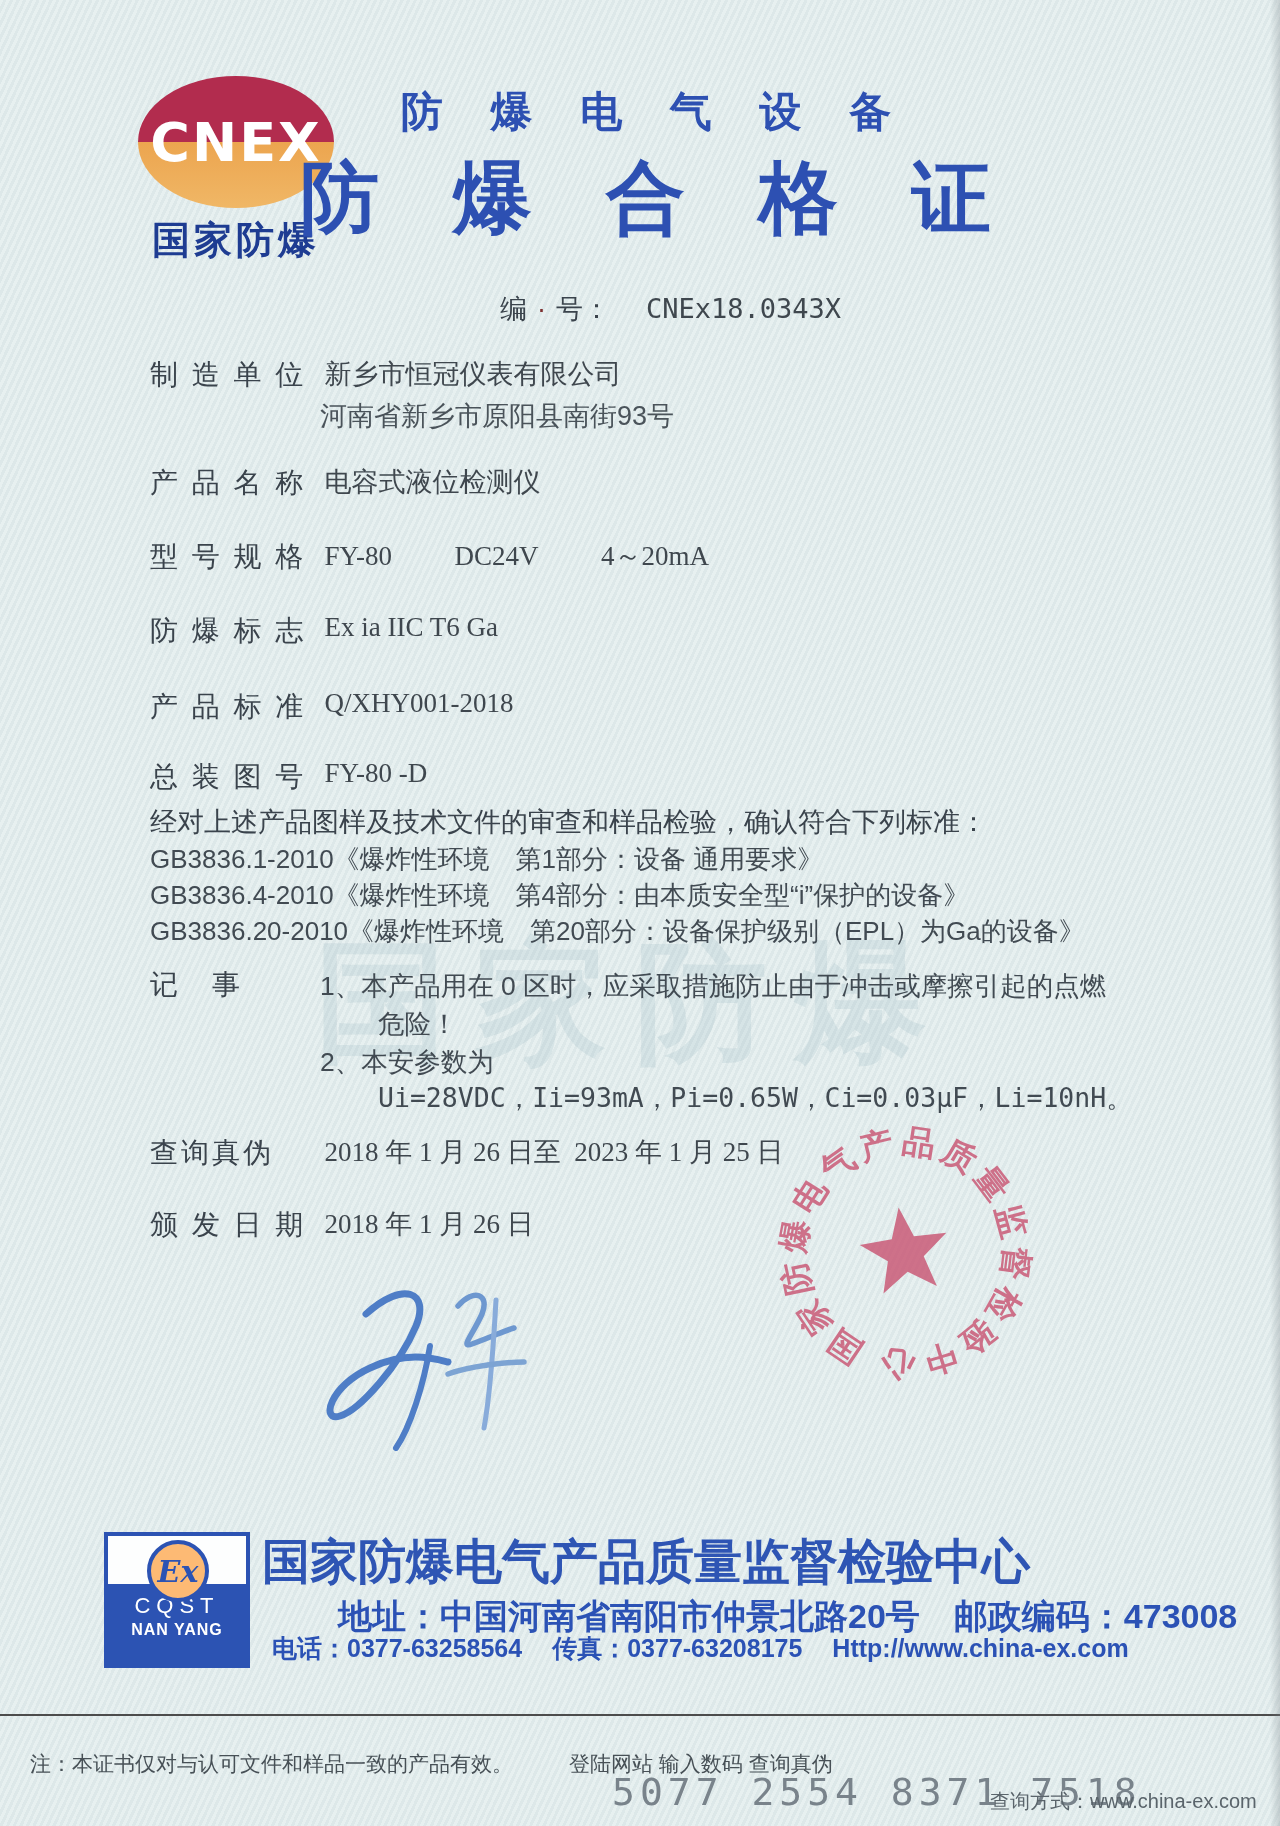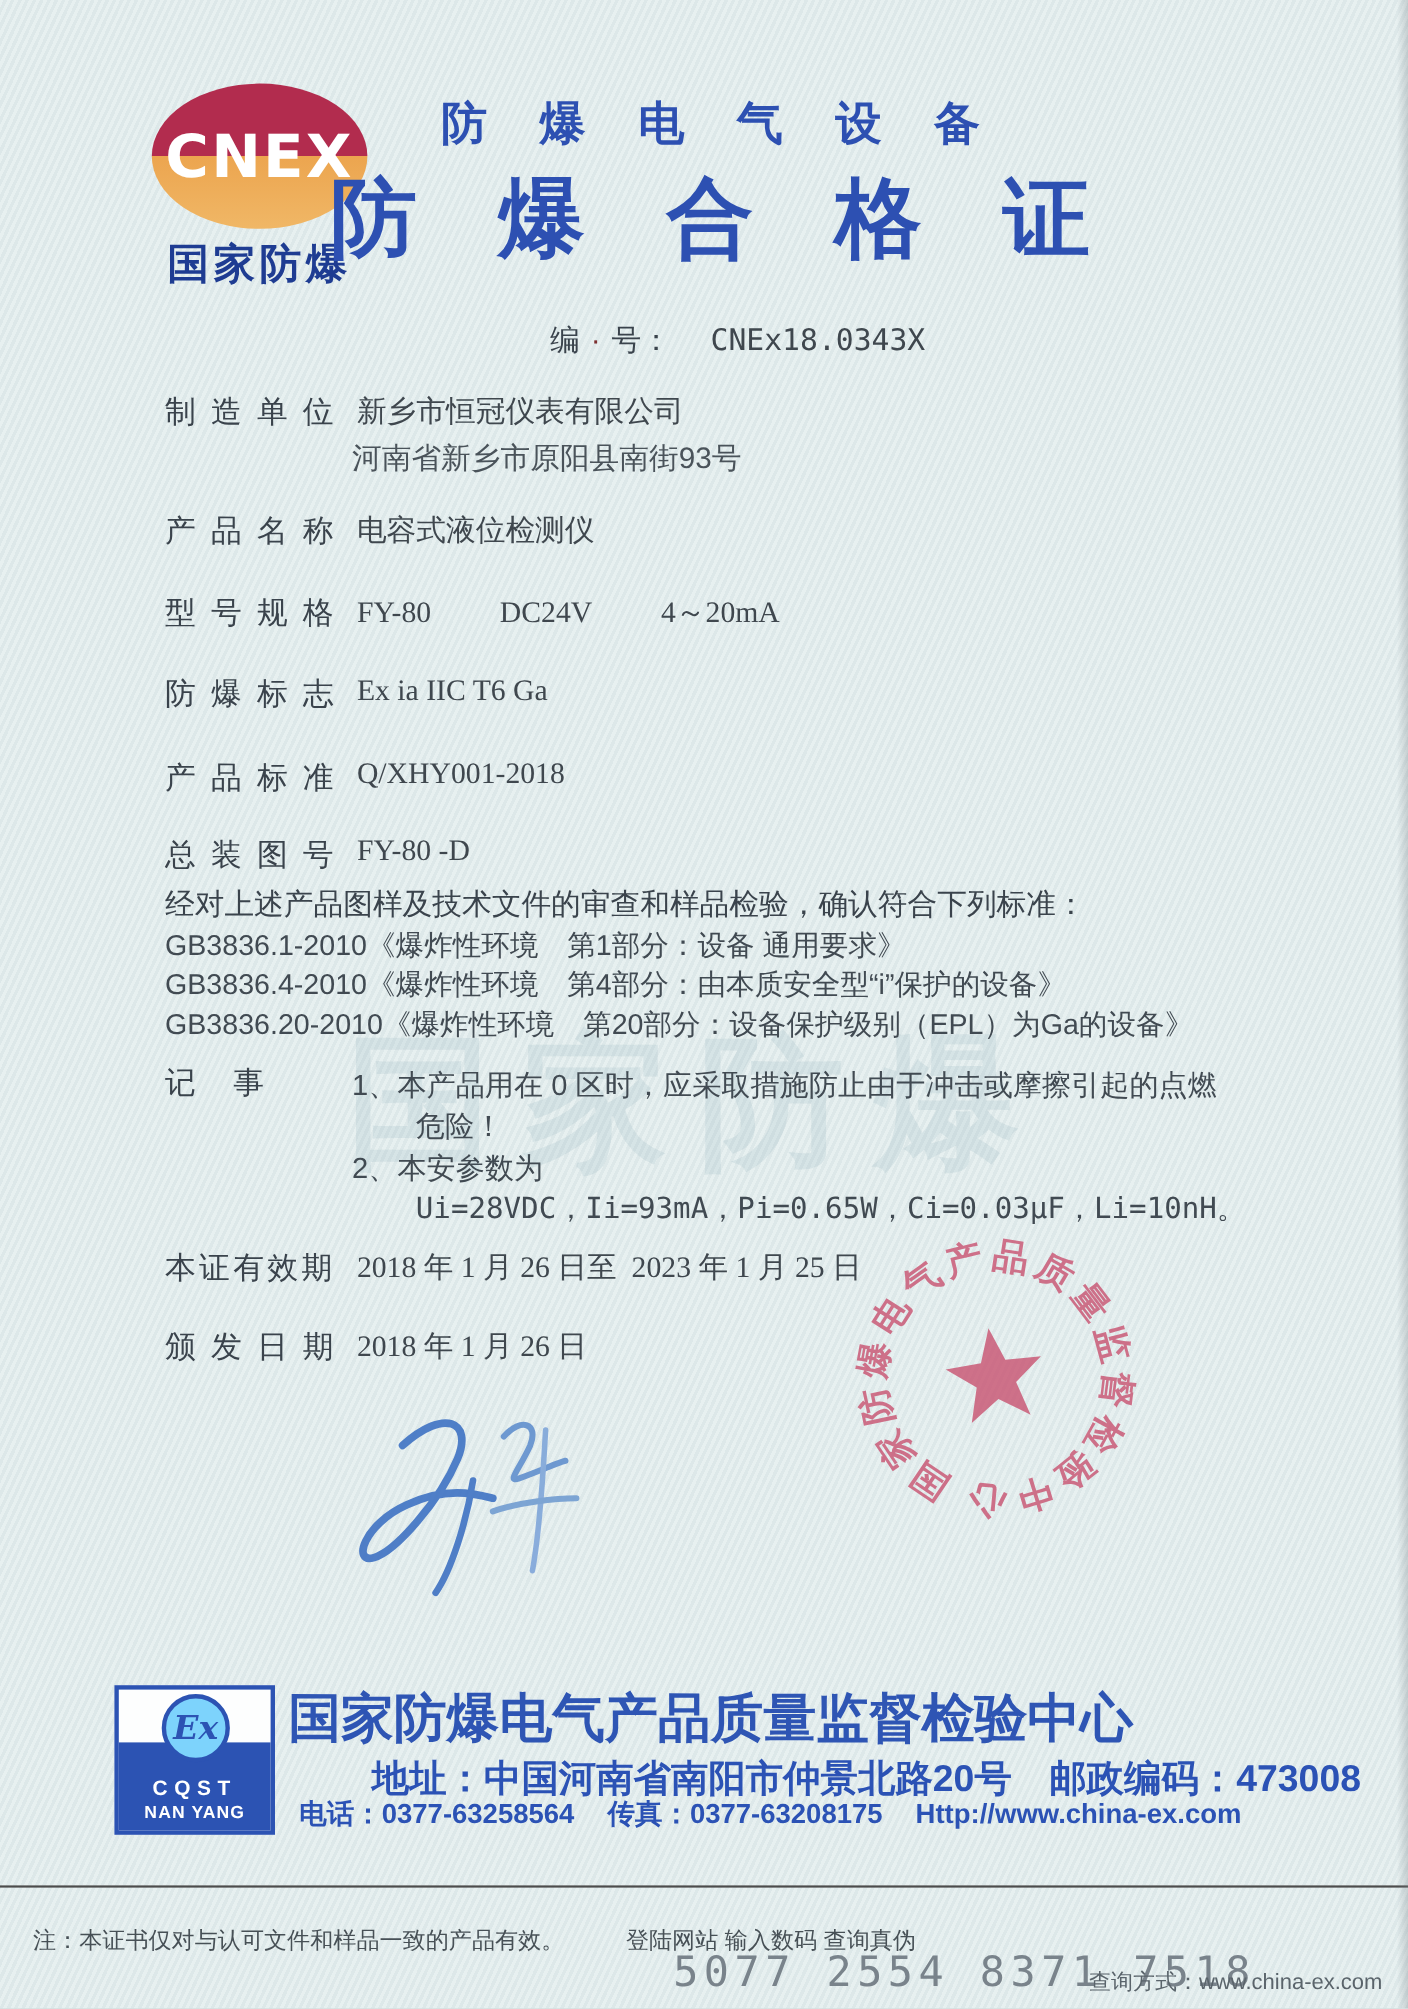--- a/index.html
+++ b/index.html
@@ -46,26 +46,26 @@
   .nline{position:absolute;font-size:26.5px;color:#414a52;}
   
   .vrow .label{width:170px;}
   
   .signature{left:308px;top:1276px;}
   
   .stamp{left:760px;top:1108px;}
   
   .ex-box{left:104px;top:1532px;width:138px;height:128px;border:4px solid #2c53b3;background:#fdfefe;}
   .ex-circle{position:absolute;left:39px;top:4px;width:54px;height:54px;border:4px solid #2c53b3;
-    border-radius:50%;background:#7dd3fc;z-index:2;display:flex;align-items:center;justify-content:center;
+    border-radius:50%;background:#fdba74;z-index:2;display:flex;align-items:center;justify-content:center;
     font-family:"DejaVu Serif","Liberation Serif",serif;font-style:italic;font-weight:bold;
     font-size:30px;color:#2c53b3;}
   .ex-blue{position:absolute;left:0;top:48px;width:138px;height:80px;background:#2c53b3;
     text-align:center;color:#ffffff;z-index:1;}
-  .cqst{display:block;margin-top:32px;font-size:19px;font-weight:bold;letter-spacing:6px;}
+  .cqst{display:block;margin-top:9px;font-size:22px;font-weight:normal;letter-spacing:6px;}
   .nanyang{display:block;margin-top:2px;font-size:16px;font-weight:bold;letter-spacing:1px;}
   .institution{left:262px;top:1530px;width:790px;font-size:48px;font-weight:bold;color:#2e55b4;
     letter-spacing:0px;}
   .addr-line{left:338px;top:1594px;font-size:34px;font-weight:bold;color:#2b52b5;}
   .addr-line .gap{margin-right:34px;}
   .tel-line{left:272px;top:1632px;font-size:25px;font-weight:bold;color:#2b52b5;}
   .tel-line .gap{margin-right:30px;}
   .divider{left:0;top:1714px;width:1280px;height:2px;background:#4c4c4c;}
   .footnote{left:30px;top:1750px;font-size:21px;color:#475056;}
   .footnote .instr{margin-left:56px;}
@@ -132,21 +132,21 @@
 
   <div class="abs notes">
     <span class="nlabel pre">记　事</span>
     <span class="nline" style="left:170px;top:2px"><span>1、</span><span class="pre">本产品用在 0 区时，应采取措施防止由于冲击或摩擦引起的点燃</span></span>
     <span class="nline pre" style="left:228px;top:40px">危险！</span>
     <span class="nline" style="left:170px;top:78px"><span>2、</span><span class="pre">本安参数为</span></span>
     <span class="nline mono pre" style="left:228px;top:114px">Ui=28VDC，Ii=93mA，Pi=0.65W，Ci=0.03μF，Li=10nH。</span>
   </div>
 
   <div class="row vrow" style="top:1134px">
-    <span class="label pre">本证有效期</span>
+    <span class="label pre">查询真伪</span>
     <span class="value pre">2018 年 1 月 26 日至  2023 年 1 月 25 日</span>
   </div>
   <div class="row vrow" style="top:1206px">
     <span class="label pre">颁 发 日 期</span>
     <span class="value pre">2018 年 1 月 26 日</span>
   </div>
 
   <svg class="abs signature" width="230" height="200" viewBox="0 0 230 200">
     <g fill="none" stroke="#3b6fc2" stroke-linecap="round" stroke-linejoin="round" opacity="0.88">
       <path d="M58,38 C96,4 122,16 108,50 C92,88 52,134 32,140 C12,146 22,110 62,92 C98,75 124,82 140,86" stroke-width="7"></path>

